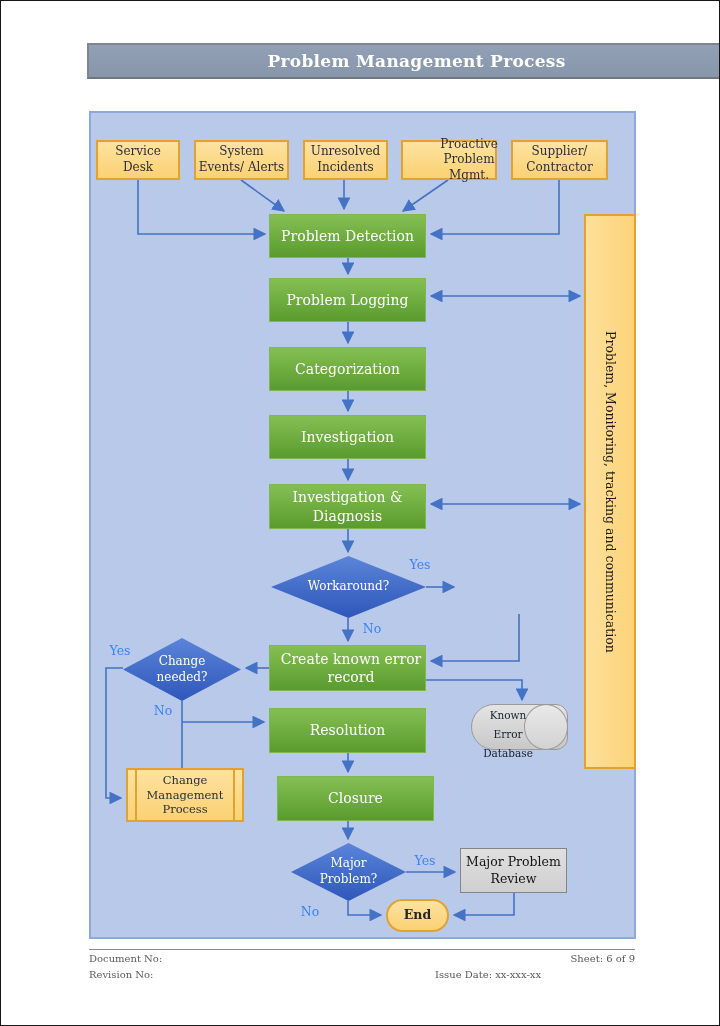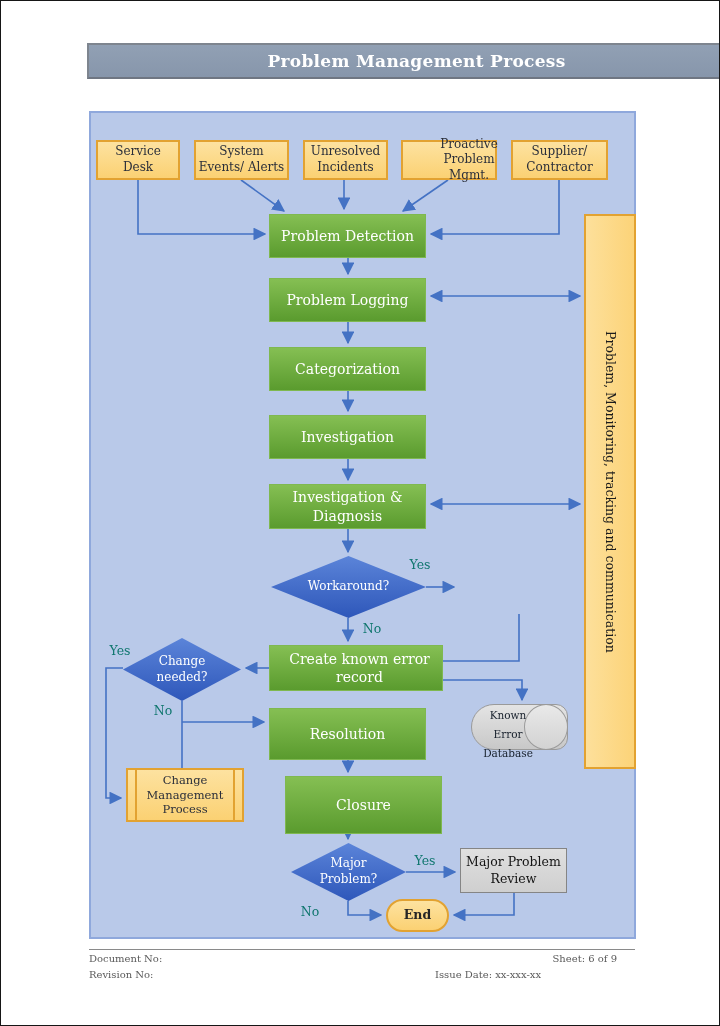--- a/index.html
+++ b/index.html
@@ -33,21 +33,21 @@
   }
   .step{
     background:linear-gradient(180deg,#85bf53,#5a9b2e);
     border:1px solid #7fb850;color:#ffffff;font-size:14px;
   }
   .diamond{
     background:linear-gradient(180deg,#5b84d9,#2e57ba);
     clip-path:polygon(50% 0,100% 50%,50% 100%,0 50%);
     color:#ffffff;font-size:12px;
   }
-  .ans{font-size:12.5px;color:#0f766e;text-align:center;}
+  .ans{font-size:12.5px;color:#3b82f6;text-align:center;}
   .grayrect{
     background:linear-gradient(180deg,#e0e0e0,#cfcfcf);
     border:1.5px solid #858585;color:#141414;font-size:12.5px;
   }
   .pill{
     background:linear-gradient(180deg,#fde2a0,#fbd173);
     border:2px solid #e2a231;border-radius:17px;
     color:#262626;font-size:12.5px;font-weight:bold;
   }
   .predef{
@@ -138,24 +138,24 @@
 Problem Mgmt.</div>
   <div class="abs node src" style="left:510px;top:139px;width:97px;height:40px;">Supplier/
 Contractor</div>
 
   <div class="abs node step" style="left:268px;top:213px;width:157px;height:44px;">Problem Detection</div>
   <div class="abs node step" style="left:268px;top:277px;width:157px;height:44px;">Problem Logging</div>
   <div class="abs node step" style="left:268px;top:346px;width:157px;height:44px;">Categorization</div>
   <div class="abs node step" style="left:268px;top:414px;width:157px;height:44px;">Investigation</div>
   <div class="abs node step" style="left:268px;top:483px;width:157px;height:45px;">Investigation &amp;
 Diagnosis</div>
-  <div class="abs node step" style="left:268px;top:644px;width:174px;height:46px;padding-left:7px;">Create known error
+  <div class="abs node step" style="left:268px;top:644px;width:157px;height:46px;padding-left:7px;">Create known error
 record</div>
-  <div class="abs node step" style="left:268px;top:707px;width:157px;height:52px;">Resolution</div>
-  <div class="abs node step" style="left:284px;top:775px;width:157px;height:58px;">Closure</div>
+  <div class="abs node step" style="left:268px;top:707px;width:157px;height:45px;">Resolution</div>
+  <div class="abs node step" style="left:276px;top:775px;width:157px;height:45px;">Closure</div>
 
   <div class="abs node diamond" style="left:270px;top:555px;width:155px;height:62px;">Workaround?</div>
   <div class="abs node diamond" style="left:122px;top:637px;width:118px;height:63px;">Change
 needed?</div>
   <div class="abs node diamond" style="left:290px;top:842px;width:115px;height:58px;">Major
 Problem?</div>
 
   <div class="abs ans" style="left:402px;top:556px;width:34px;">Yes</div>
   <div class="abs ans" style="left:356px;top:620px;width:30px;">No</div>
   <div class="abs ans" style="left:103px;top:642px;width:32px;">Yes</div>
@@ -178,16 +178,16 @@
   <div class="abs node grayrect" style="left:459px;top:847px;width:107px;height:45px;">Major Problem
 Review</div>
 
   <div class="abs node pill" style="left:385px;top:898px;width:63px;height:33px;">End</div>
 
   <div class="abs sidebar">Problem, Monitoring, tracking and communication</div>
 
   <div class="abs footer-line"></div>
   <div class="abs foot" style="left:88px;top:952px;">Document No:</div>
   <div class="abs foot" style="left:88px;top:968px;">Revision No:</div>
-  <div class="abs foot" style="left:416px;top:952px;width:200px;text-align:right;">Sheet: 6 of 9</div>
+  <div class="abs foot" style="left:434px;top:952px;width:200px;text-align:right;">Sheet: 6 of 9</div>
   <div class="abs foot" style="left:434px;top:968px;width:200px;text-align:left;">Issue Date: xx-xxx-xx</div>
 
 </div>
 
 </body></html>

